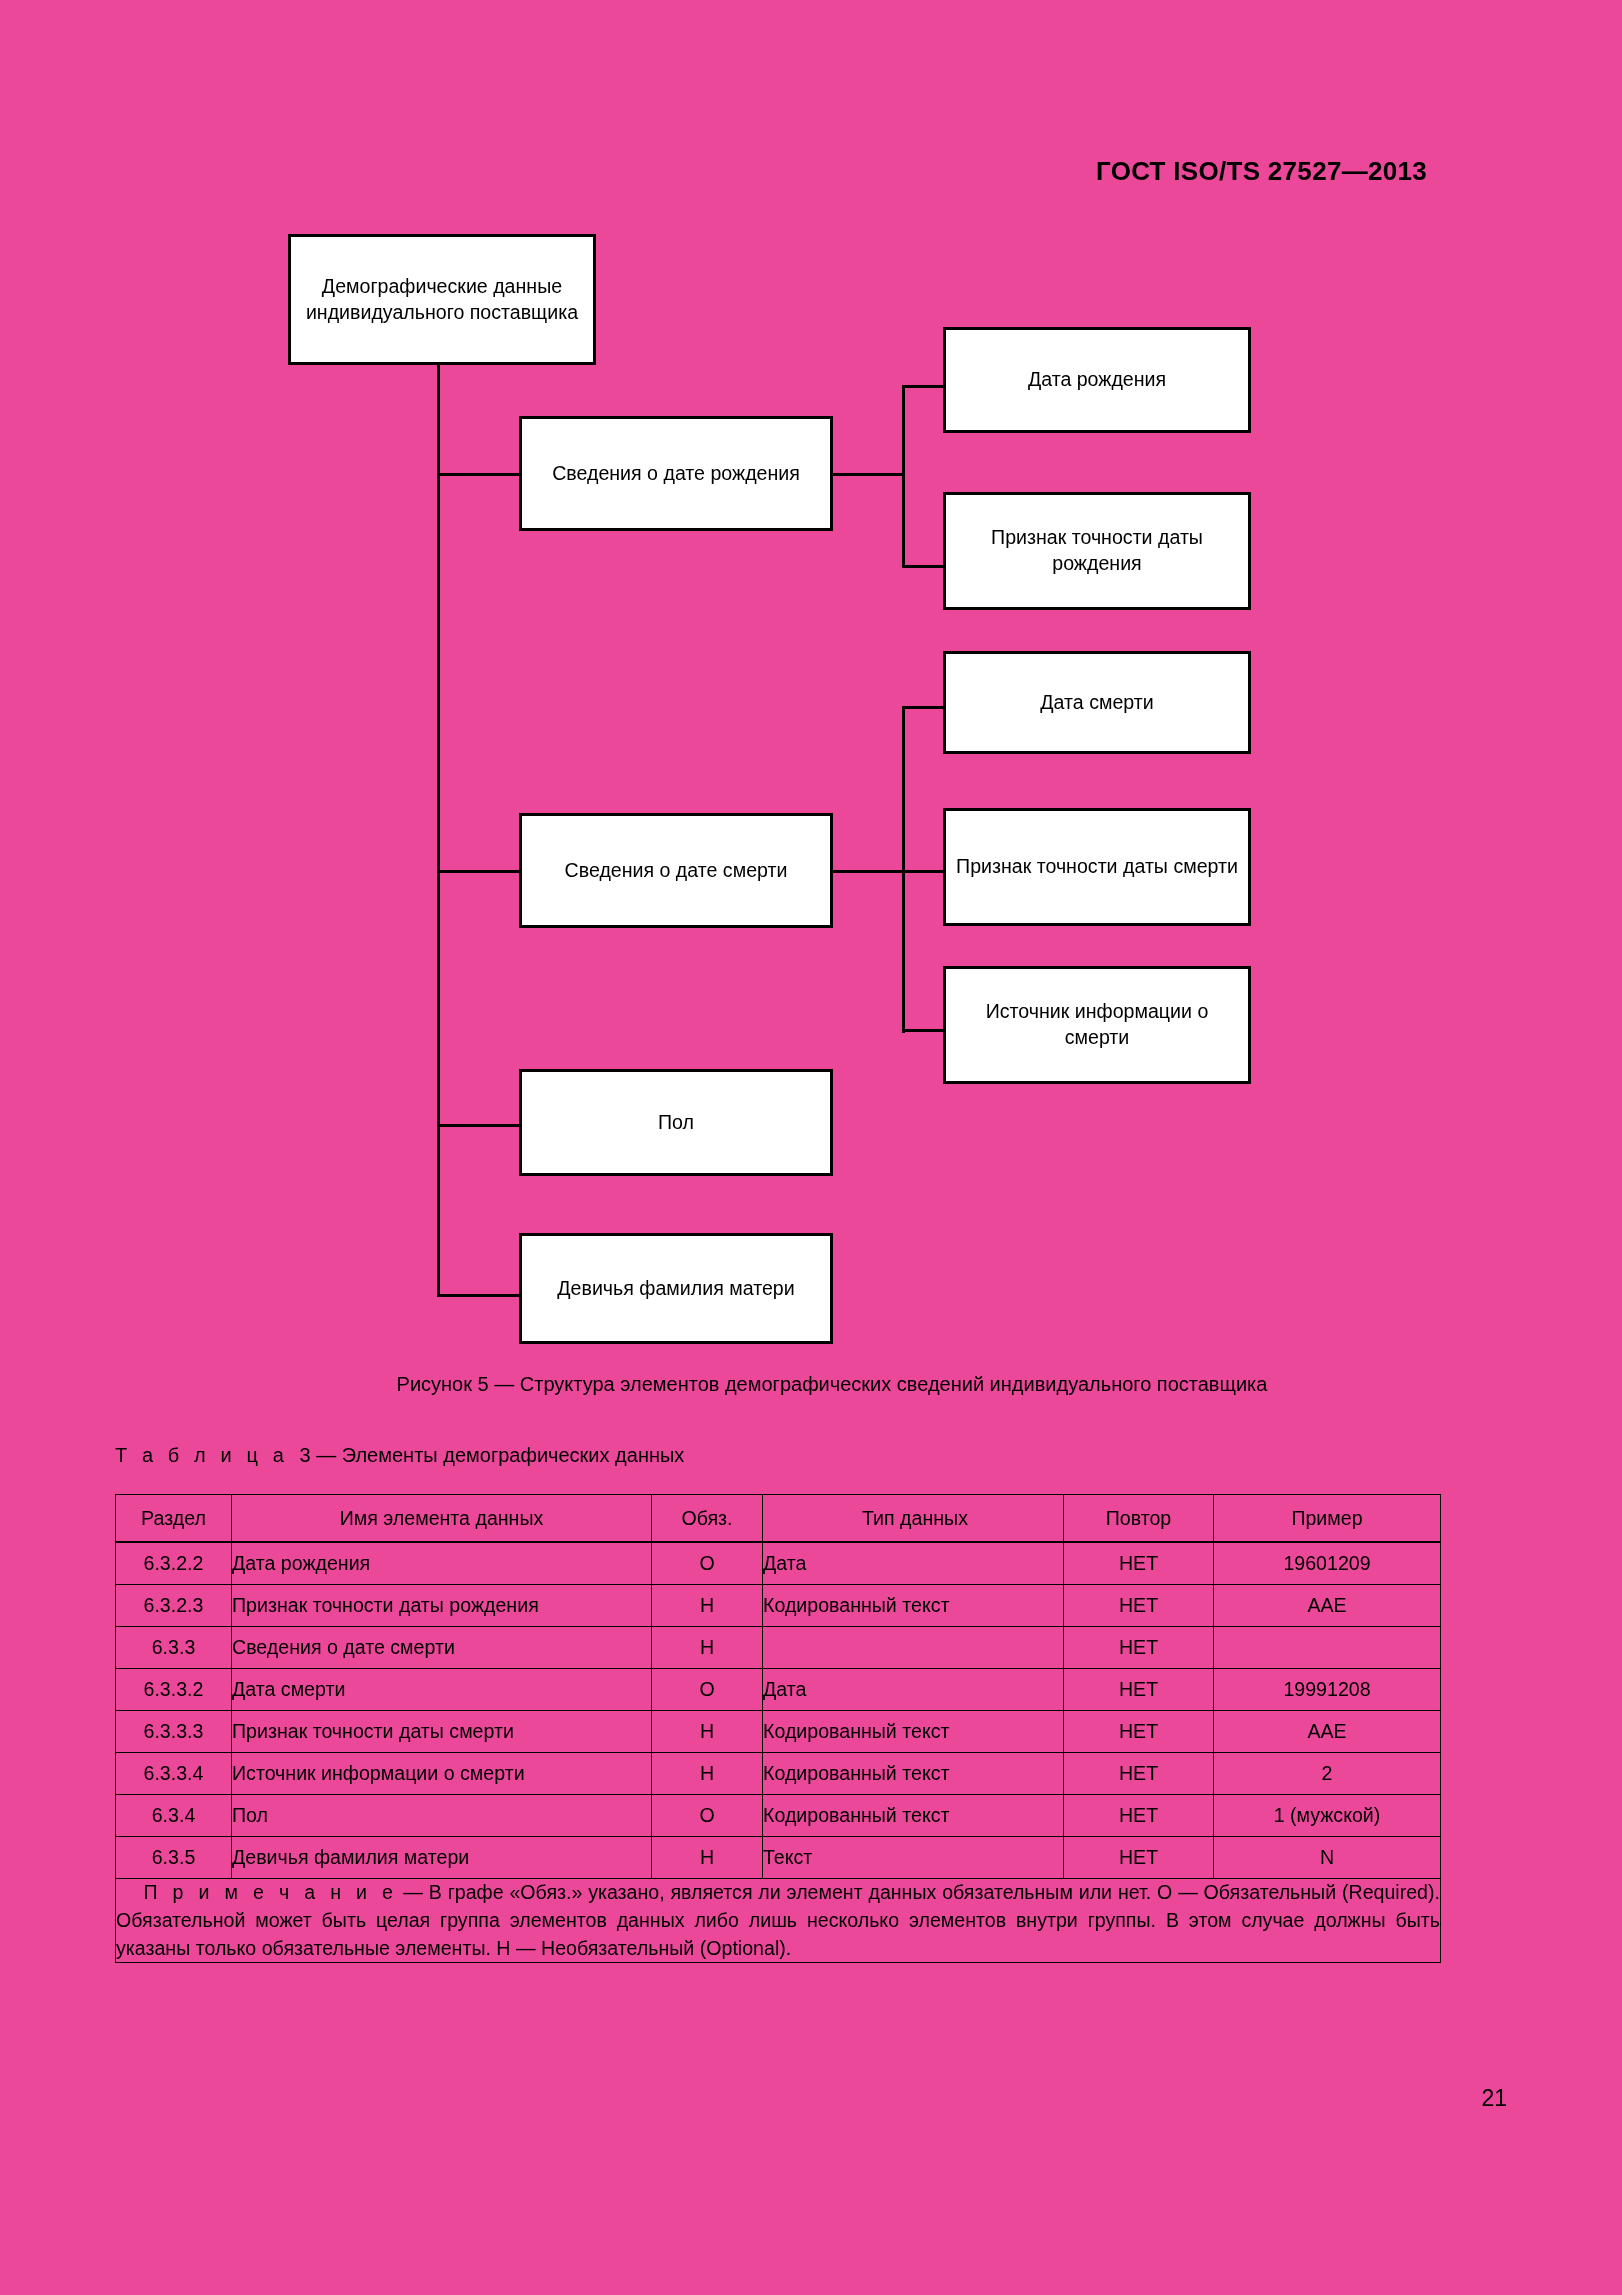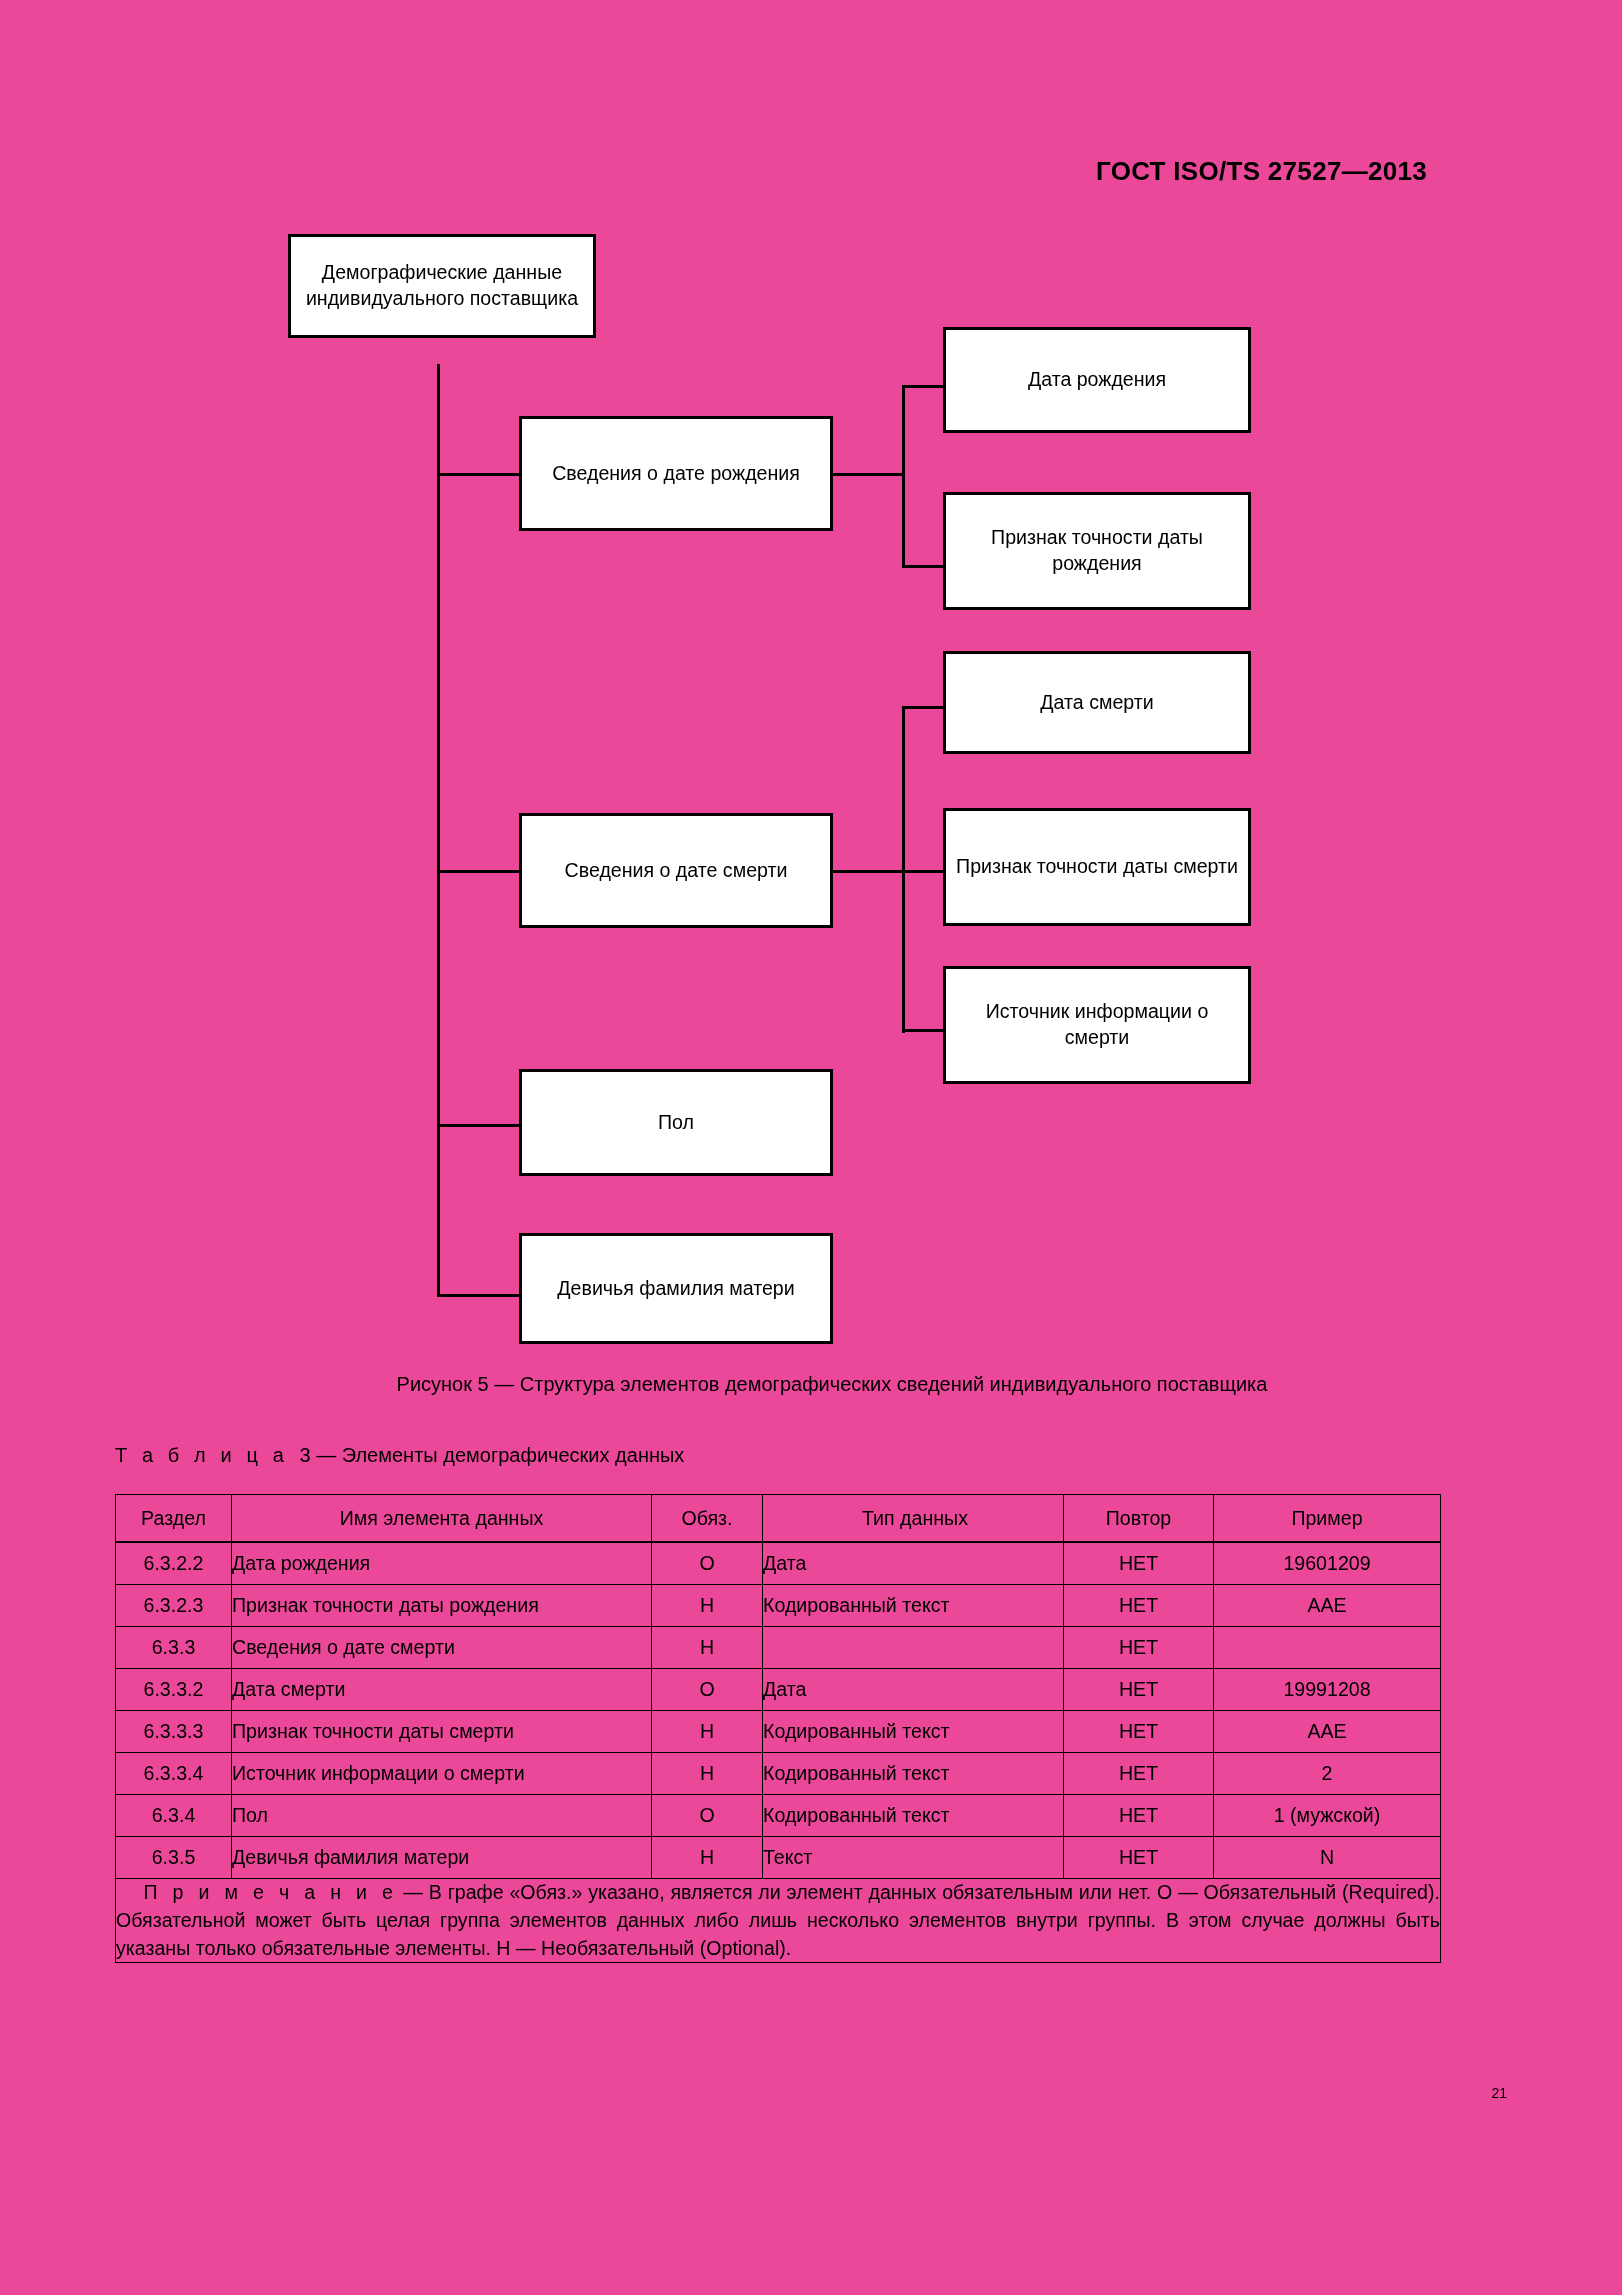--- a/index.html
+++ b/index.html
@@ -124,21 +124,21 @@
   .note-cell .note-lead {
     letter-spacing: 4.6px;
     margin-left: 27.5px;
   }
 
   
   .page-number {
     position: absolute;
     top: 2085px;
     right: 116px;
-    font-size: 14px;
+    font-size: 23px;
   }
 </style>
 </head>
 <body>
 
 <div id="page">
 
   <div class="doc-header">ГОСТ ISO/TS 27527—2013</div>
 
   <div id="diagram">
@@ -154,21 +154,21 @@
     <div class="conn" style="left:902px; top:385px; width:3.3px; height:183px;"></div>
     <div class="conn" style="left:902px; top:385px; width:43px; height:3.3px;"></div>
     <div class="conn" style="left:902px; top:565px; width:43px; height:3.3px;"></div>
 
     <div class="conn" style="left:832px; top:870px; width:73px; height:3.3px;"></div>
     <div class="conn" style="left:902px; top:706px; width:3.3px; height:327px;"></div>
     <div class="conn" style="left:902px; top:706px; width:43px; height:3.3px;"></div>
     <div class="conn" style="left:902px; top:870px; width:43px; height:3.3px;"></div>
     <div class="conn" style="left:902px; top:1029px; width:43px; height:3.3px;"></div>
 
-    <div class="node" style="left:288px; top:234px; width:308px; height:104px;">
+    <div class="node" style="left:288px; top:234px; width:308px; height:131px;">
       <span>Демографические данные индивидуального поставщика</span>
     </div>
 
     <div class="node" style="left:519px; top:416px; width:314px; height:115px;">
       <span>Сведения о дате рождения</span>
     </div>
 
     <div class="node" style="left:943px; top:327px; width:308px; height:106px;">
       <span>Дата рождения</span>
     </div>

